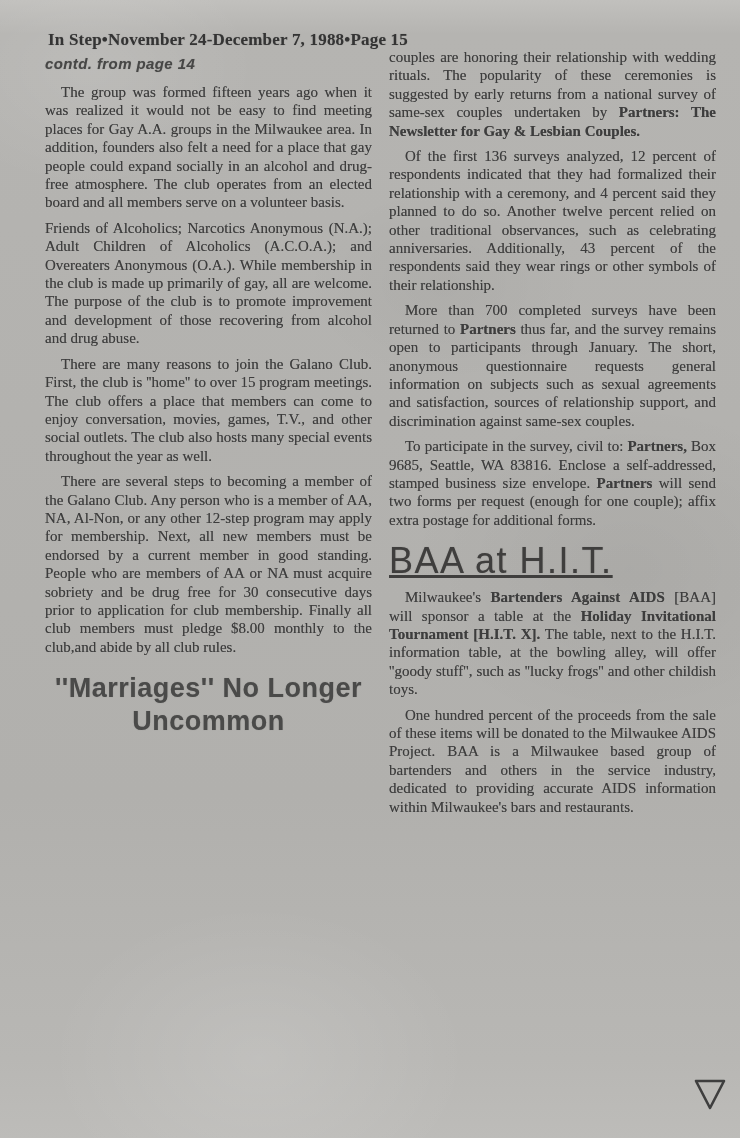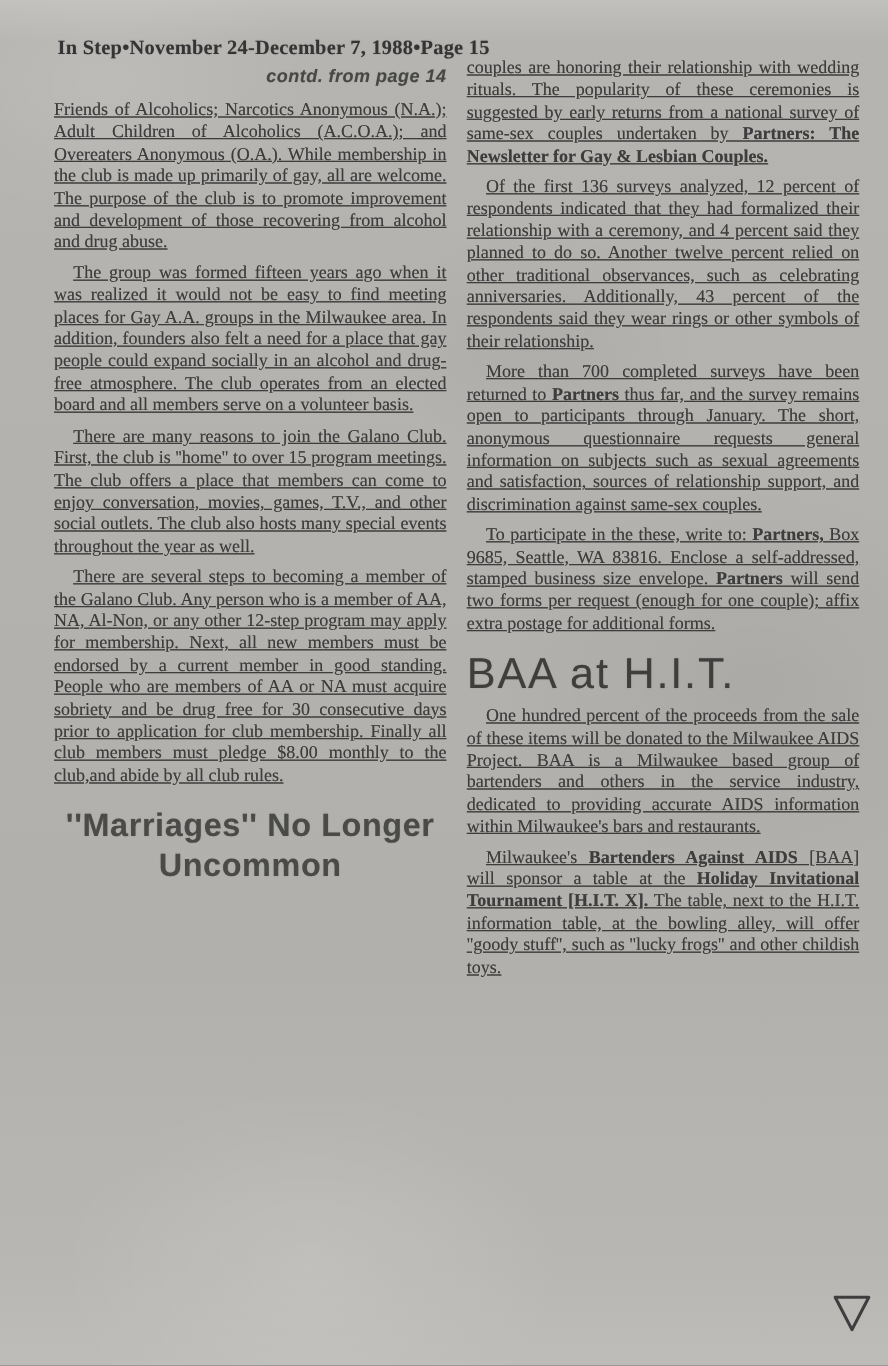--- a/index.html
+++ b/index.html
@@ -22,78 +22,77 @@
     letter-spacing:0.2px;color:#343434;
     text-shadow:0 0 1px rgba(52,52,52,0.35);
   }
   .col{position:absolute;width:327px;}
   .col-left{left:45px;top:54px;}
   .col-right{left:389px;top:48px;}
   .contd{
     font:bold italic 15px/19px "Liberation Sans", sans-serif;
     letter-spacing:0.4px;color:#474746;margin:0 0 10px 0;
     text-shadow:0 0 1px rgba(60,60,60,0.3);
-    text-align:right;
   }
   .p{
     margin:0 0 7px 0;
     font:15px/18.4px "Liberation Serif", serif;
     color:#3d3d3d;
     text-align:justify;
     text-shadow:0 0 0.5px rgba(55,55,55,0.55);
-    text-decoration:underline;
   }
   .p.indent{text-indent:16px;}
   .p .b{font-weight:bold;}
   .headline-sm{
     margin:16px 0 12px 0;
     font:bold 27px/33px "Liberation Sans", sans-serif;
     letter-spacing:0.5px;color:#4a4a49;
     text-align:center;
     text-shadow:0 0 1px rgba(70,70,70,0.3);
   }
   .headline-lg{
     margin:12px 0 7px 0;
     font:400 36px/40px "Liberation Sans", sans-serif;
     letter-spacing:1.5px;color:#3f3e3d;
     text-shadow:0 0 1px rgba(60,60,60,0.35);
+    text-decoration:underline;
   }
   .end-triangle{
     position:absolute;left:692px;top:1076px;width:36px;height:36px;
   }
 </style>
 </head>
 <body>
 
 <div class="page">
 
   <div class="masthead">In Step•November 24-December 7, 1988•Page 15</div>
 
   <div class="col col-left">
     <div class="contd">contd. from page 14</div>
 
+    <p class="p indent"><span>The group was formed fifteen years ago when it was realized it would not be easy to find meeting places for Gay A.A. groups in the Milwaukee area. In addition, founders also felt a need for a place that gay people could expand socially in an alcohol and drug-free atmosphere. The club operates from an elected board and all members serve on a volunteer basis.</span></p>
     <p class="p"><span>Friends of Alcoholics; Narcotics Anonymous (N.A.); Adult Children of Alcoholics (A.C.O.A.); and Overeaters Anonymous (O.A.). While membership in the club is made up primarily of gay, all are welcome. The purpose of the club is to promote improvement and development of those recovering from alcohol and drug abuse.</span></p>
-    <p class="p indent"><span>The group was formed fifteen years ago when it was realized it would not be easy to find meeting places for Gay A.A. groups in the Milwaukee area. In addition, founders also felt a need for a place that gay people could expand socially in an alcohol and drug-free atmosphere. The club operates from an elected board and all members serve on a volunteer basis.</span></p>
     <p class="p indent"><span>There are many reasons to join the Galano Club. First, the club is ''home'' to over 15 program meetings. The club offers a place that members can come to enjoy conversation, movies, games, T.V., and other social outlets. The club also hosts many special events throughout the year as well.</span></p>
     <p class="p indent"><span>There are several steps to becoming a member of the Galano Club. Any person who is a member of AA, NA, Al-Non, or any other 12-step program may apply for membership. Next, all new members must be endorsed by a current member in good standing. People who are members of AA or NA must acquire sobriety and be drug free for 30 consecutive days prior to application for club membership. Finally all club members must pledge $8.00 monthly to the club,and abide by all club rules.</span></p>
 
     <h2 class="headline-sm">''Marriages'' No Longer Uncommon</h2>
 
   </div>
 
   <div class="col col-right">
     <p class="p"><span>couples are honoring their relationship with wedding rituals. The popularity of these ceremonies is suggested by early returns from a national survey of same-sex couples undertaken by </span><span class="b">Partners: The Newsletter for Gay &amp; Lesbian Couples.</span></p>
     <p class="p indent"><span>Of the first 136 surveys analyzed, 12 percent of respondents indicated that they had formalized their relationship with a ceremony, and 4 percent said they planned to do so. Another twelve percent relied on other traditional observances, such as celebrating anniversaries. Additionally, 43 percent of the respondents said they wear rings or other symbols of their relationship.</span></p>
     <p class="p indent"><span>More than 700 completed surveys have been returned to </span><span class="b">Partners</span><span> thus far, and the survey remains open to participants through January. The short, anonymous questionnaire requests general information on subjects such as sexual agreements and satisfaction, sources of relationship support, and discrimination against same-sex couples.</span></p>
-    <p class="p indent"><span>To participate in the these, write to: </span><span class="b">Partners,</span><span> Box 9685, Seattle, WA 83816. Enclose a self-addressed, stamped business size envelope. </span><span class="b">Partners</span><span> will send two forms per request (enough for one couple); affix extra postage for additional forms.</span></p>
+    <p class="p indent"><span>To participate in the survey, civil to: </span><span class="b">Partners,</span><span> Box 9685, Seattle, WA 83816. Enclose a self-addressed, stamped business size envelope. </span><span class="b">Partners</span><span> will send two forms per request (enough for one couple); affix extra postage for additional forms.</span></p>
 
     <h2 class="headline-lg">BAA at H.I.T.</h2>
 
+    <p class="p indent"><span>Milwaukee's </span><span class="b">Bartenders Against AIDS</span><span> [BAA] will sponsor a table at the </span><span class="b">Holiday Invitational Tournament [H.I.T. X].</span><span> The table, next to the H.I.T. information table, at the bowling alley, will offer ''goody stuff'', such as ''lucky frogs'' and other childish toys.</span></p>
     <p class="p indent"><span>One hundred percent of the proceeds from the sale of these items will be donated to the Milwaukee AIDS Project. BAA is a Milwaukee based group of bartenders and others in the service industry, dedicated to providing accurate AIDS information within Milwaukee's bars and restaurants.</span></p>
-    <p class="p indent"><span>Milwaukee's </span><span class="b">Bartenders Against AIDS</span><span> [BAA] will sponsor a table at the </span><span class="b">Holiday Invitational Tournament [H.I.T. X].</span><span> The table, next to the H.I.T. information table, at the bowling alley, will offer ''goody stuff'', such as ''lucky frogs'' and other childish toys.</span></p>
   </div>
 
   <span class="end-triangle">
     <svg width="36" height="36" viewBox="0 0 36 36">
       <path d="M4 5 L32 5 L18 32 Z" fill="none" stroke="#3e3e3e" stroke-width="2.6" stroke-linejoin="round"></path>
     </svg>
   </span>
 
 </div>
 

